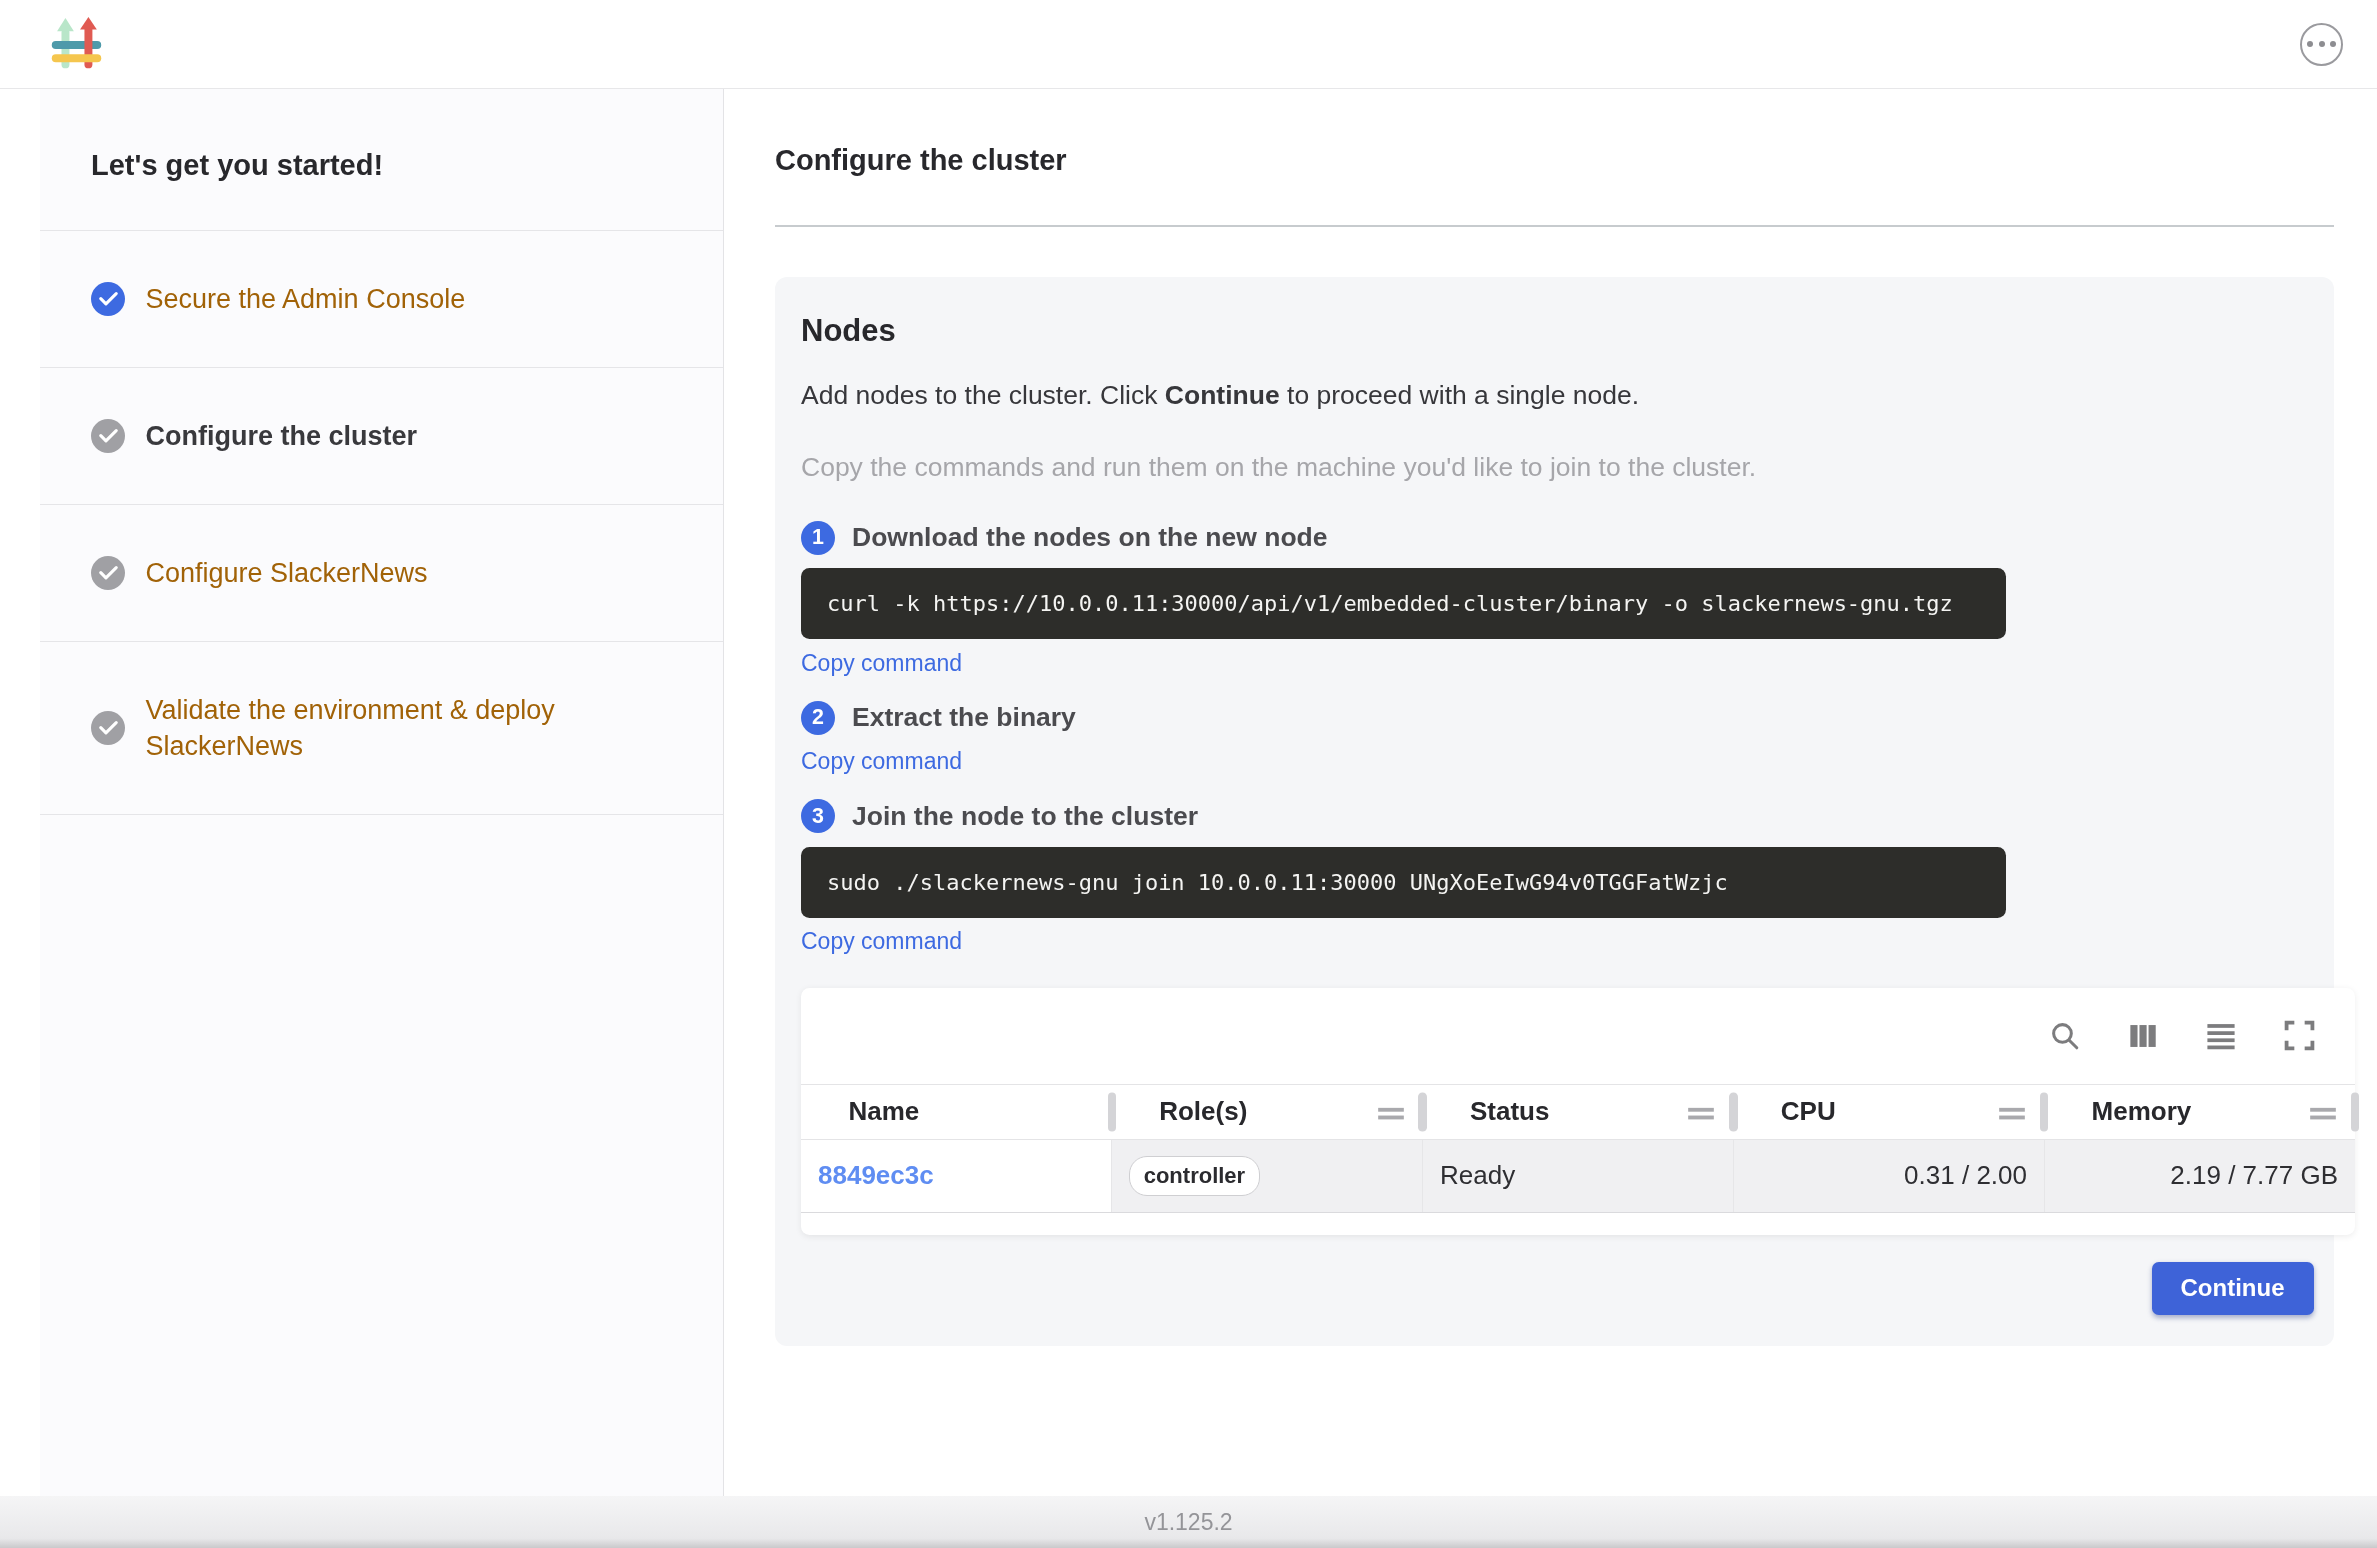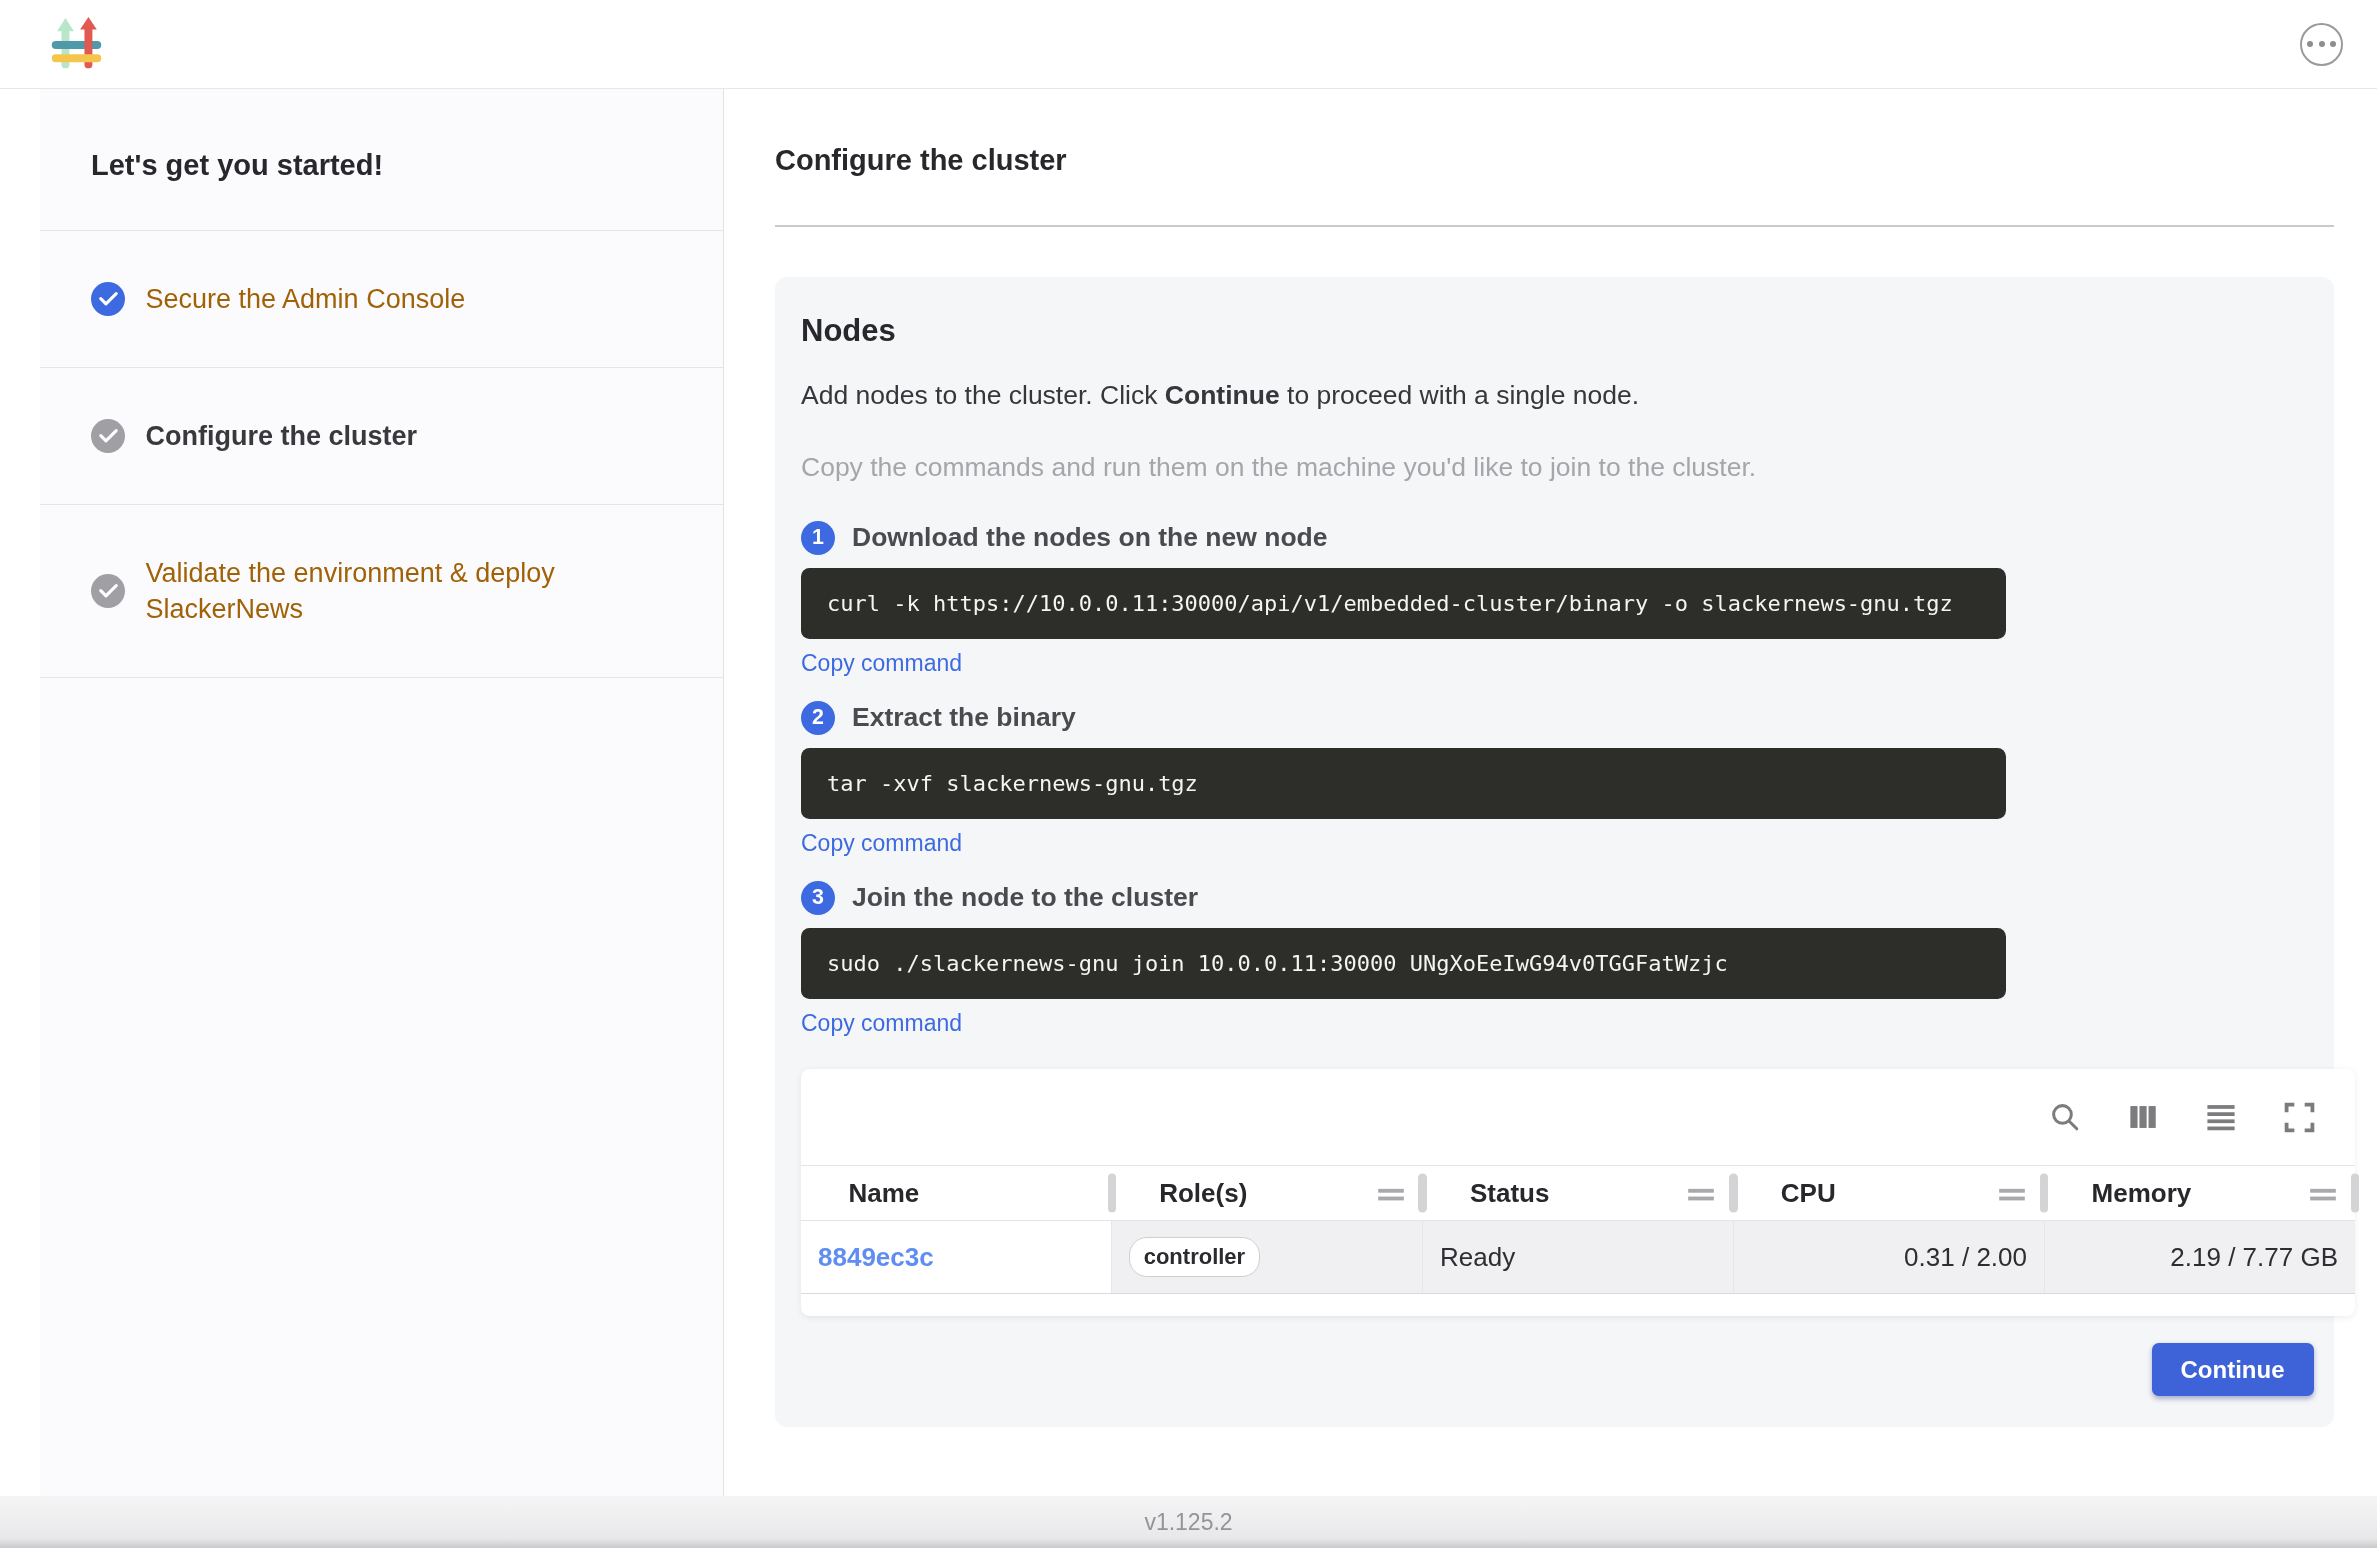--- a/index.html
+++ b/index.html
@@ -116,20 +116,28 @@
 
       <div class="step-item current">
         <span class="check-badge">
           <svg width="19" height="15.4" viewBox="0 0 22 18">
               <polyline points="2,9 8,15 20,3" fill="none" stroke="#fff" stroke-width="3.6" stroke-linecap="round" stroke-linejoin="round"></polyline>
             </svg>
         </span>
         <span class="label">Configure the cluster</span>
       </div>
 
+      <div class="step-item">
+        <span class="check-badge">
+          <svg width="19" height="15.4" viewBox="0 0 22 18">
+              <polyline points="2,9 8,15 20,3" fill="none" stroke="#fff" stroke-width="3.6" stroke-linecap="round" stroke-linejoin="round"></polyline>
+            </svg>
+        </span>
+        <span class="label">Configure SlackerNews</span>
+      </div>
 
       <div class="step-item">
         <span class="check-badge">
           <svg width="19" height="15.4" viewBox="0 0 22 18">
               <polyline points="2,9 8,15 20,3" fill="none" stroke="#fff" stroke-width="3.6" stroke-linecap="round" stroke-linejoin="round"></polyline>
             </svg>
         </span>
         <span class="label">Validate the environment &amp; deploy SlackerNews</span>
       </div>
     </aside>
@@ -151,21 +159,20 @@
           <span class="step-title">Download the nodes on the new node</span>
         </div>
         <div class="codeblock">curl -k https://10.0.0.11:30000/api/v1/embedded-cluster/binary -o slackernews-gnu.tgz</div>
         <a class="copy-link">Copy command</a>
 
         
         <div class="step-head">
           <span class="step-num">2</span>
           <span class="step-title">Extract the binary</span>
         </div>
-        <div class="codeblock">tar -xvf slackernews-gnu.tgz</div>
         <a class="copy-link">Copy command</a>
 
         
         <div class="step-head">
           <span class="step-num">3</span>
           <span class="step-title">Join the node to the cluster</span>
         </div>
         <div class="codeblock">sudo ./slackernews-gnu join 10.0.0.11:30000 UNgXoEeIwG94v0TGGFatWzjc</div>
         <a class="copy-link">Copy command</a>
 

